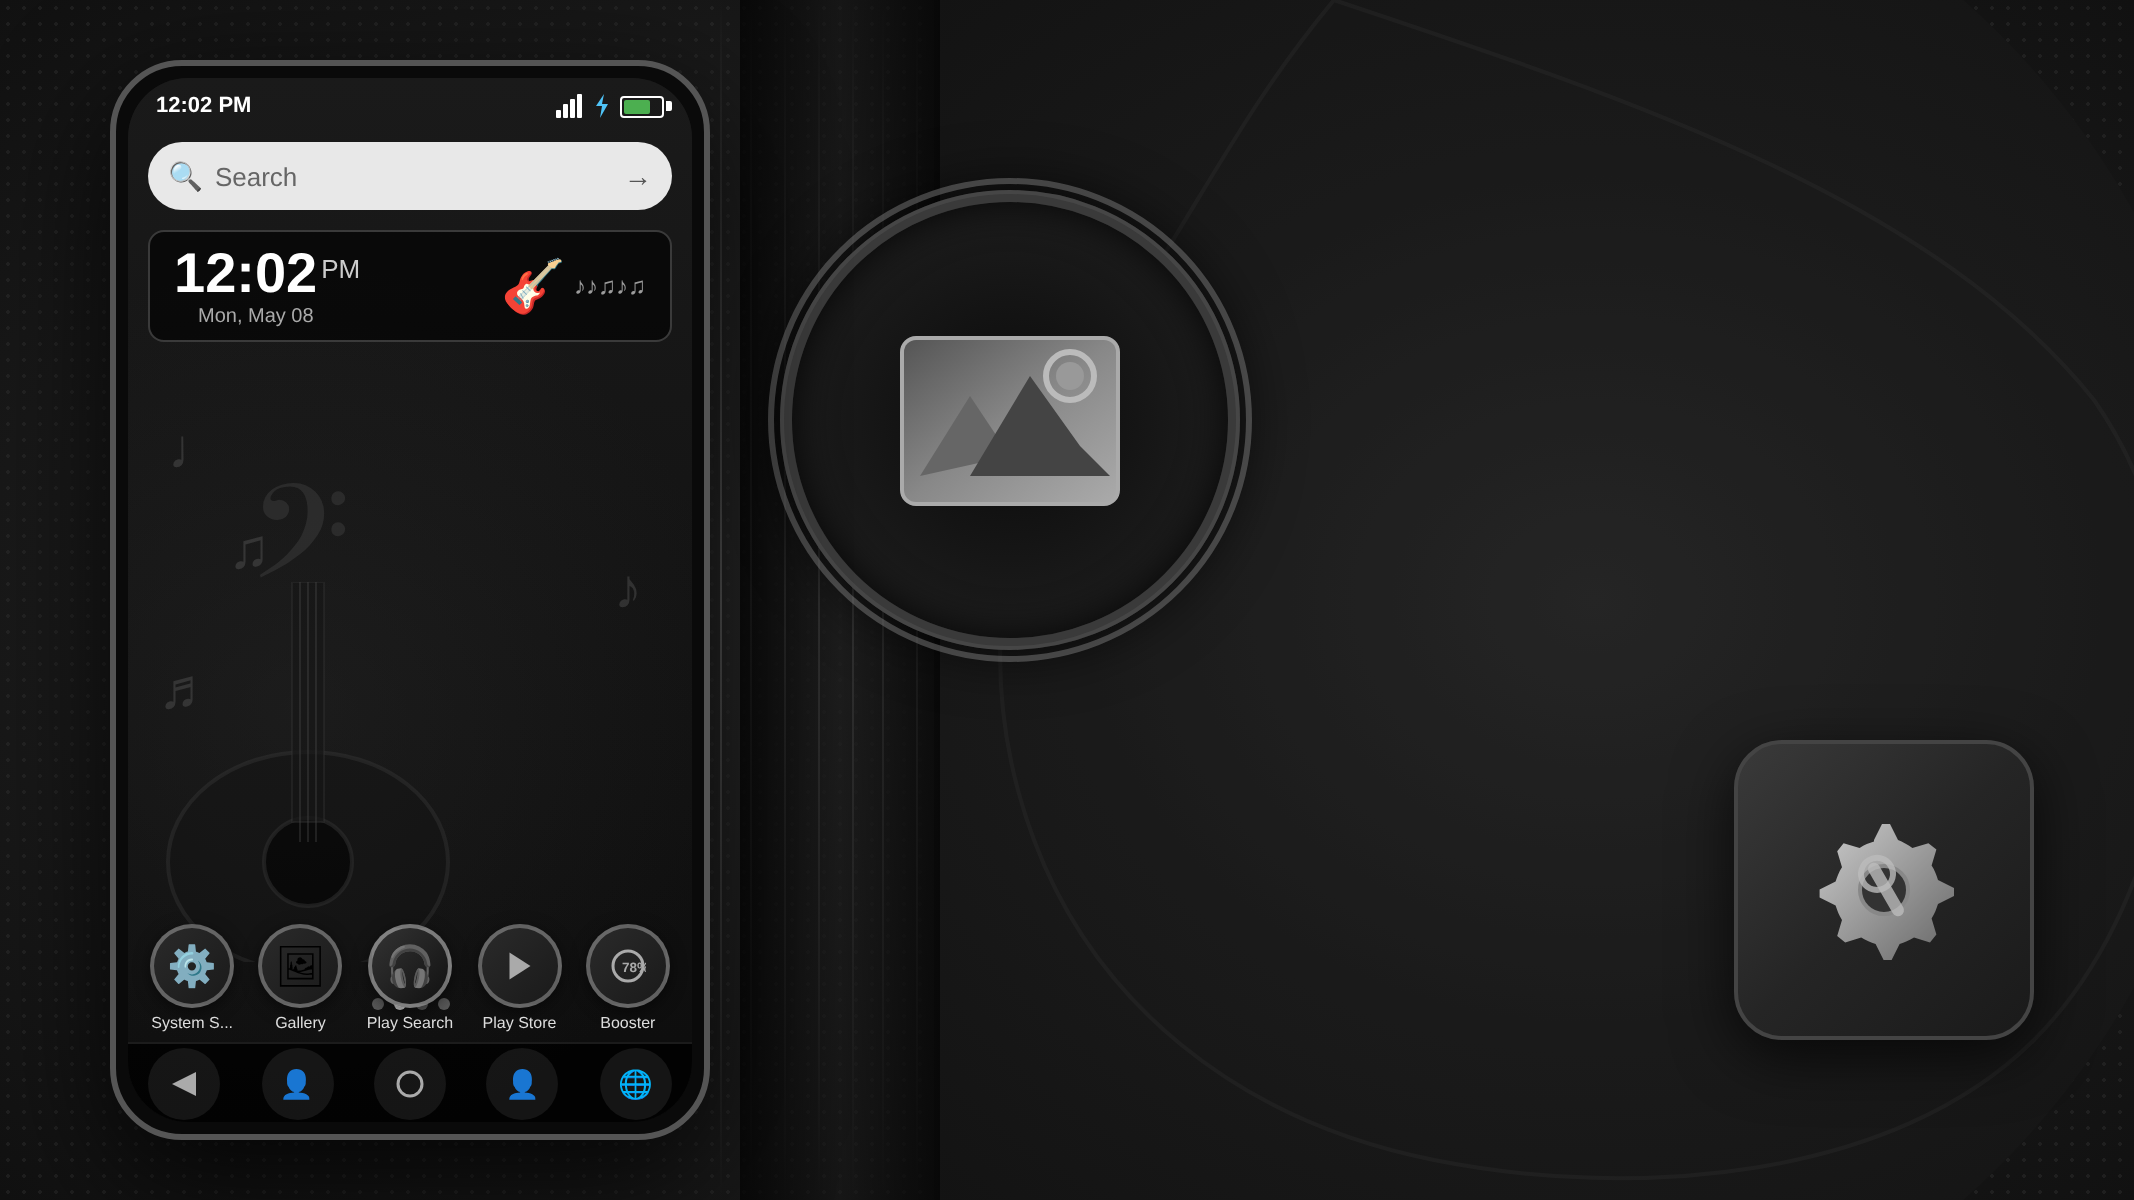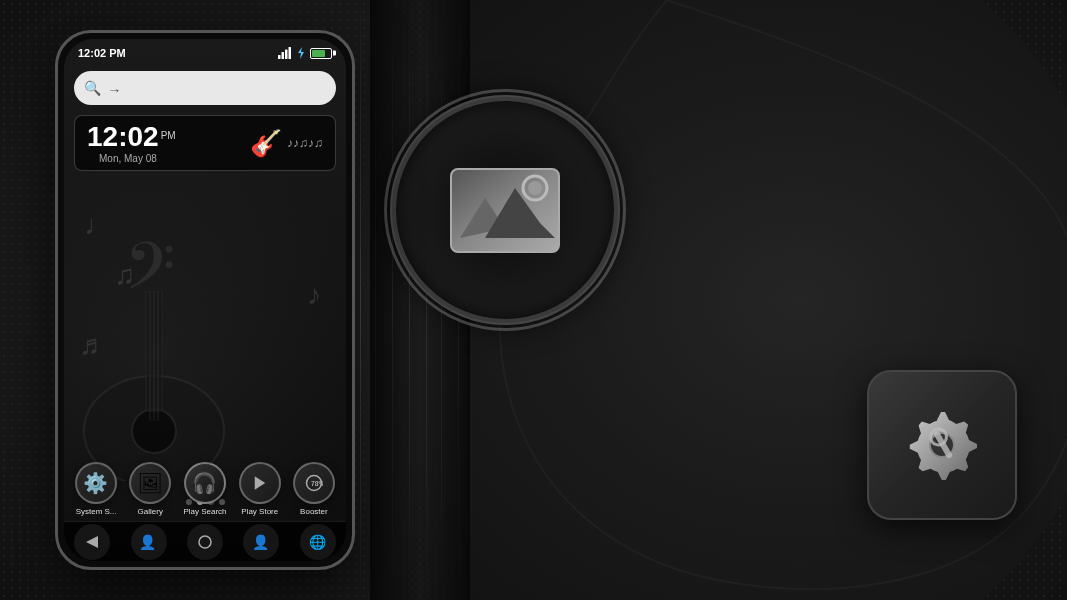--- a/index.html
+++ b/index.html
@@ -249,21 +249,21 @@
 
     .clock-time-big {
       font-size: 28px;
       font-weight: bold;
       color: #fff;
       line-height: 1;
       text-align: center;
     }
 
     .clock-time-pm {
-      font-size: 10px;
+      font-size: 13px;
       color: #ccc;
       vertical-align: super;
       margin-left: 2px;
     }
 
     .clock-date {
       font-size: 10px;
       color: #aaa;
       margin-top: 2px;
       padding-left: 12px;
@@ -535,20 +535,21 @@
         </svg>
 
         <div class="battery-icon">
           <div class="battery-fill"></div>
         </div>
       </div>
     </div>
 
     <div class="search-bar">
       <span class="search-icon-phone">🔍</span>
+      <span class="search-text">Search</span>
       <span class="search-arrow">→</span>
     </div>
 
     <div class="clock-widget">
       <div class="clock-left">
         <div>
           <span class="clock-time-big">12:02</span><span class="clock-time-pm">PM</span>
         </div>
         <div class="clock-date">Mon, May 08</div>
       </div>

